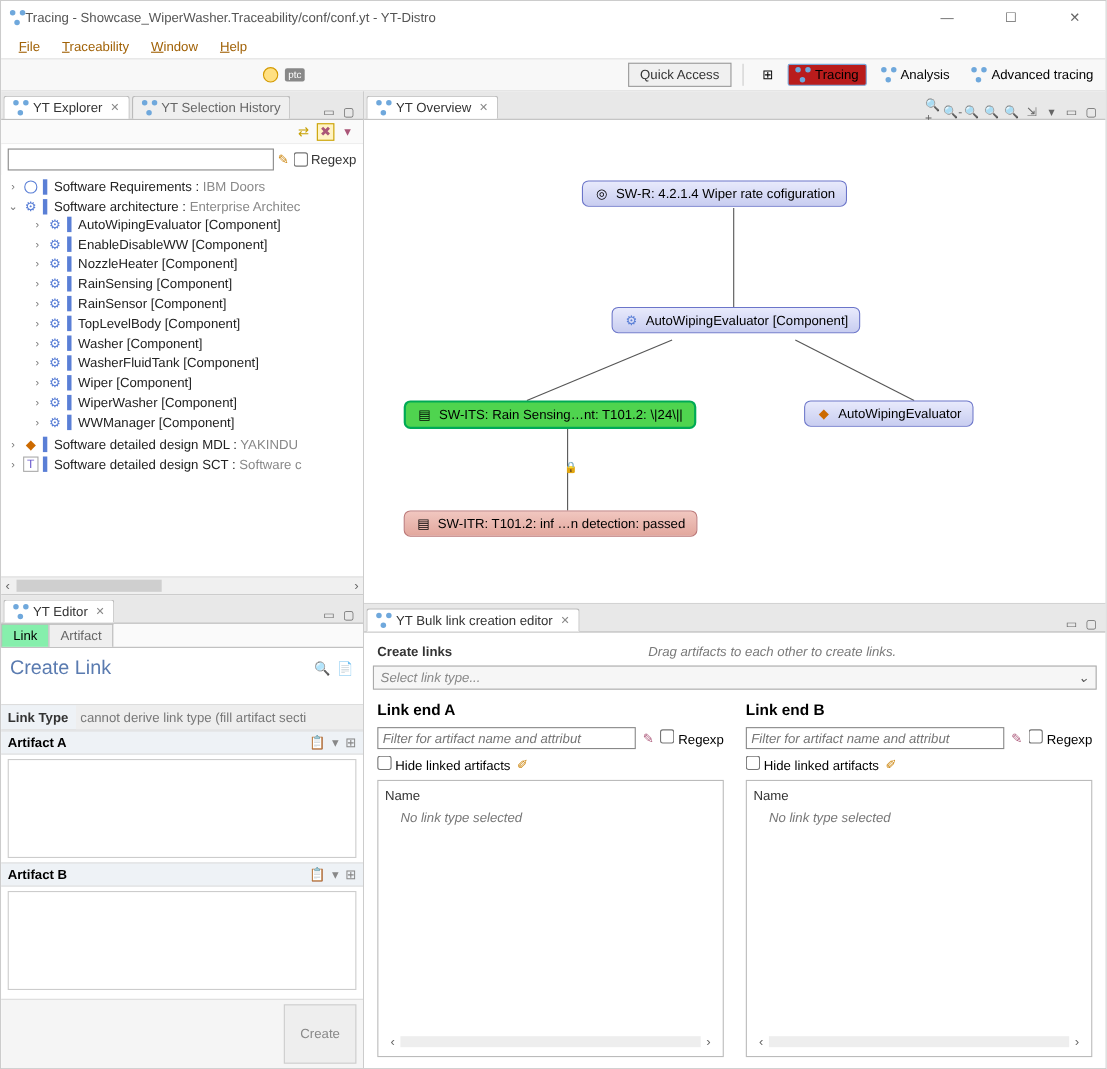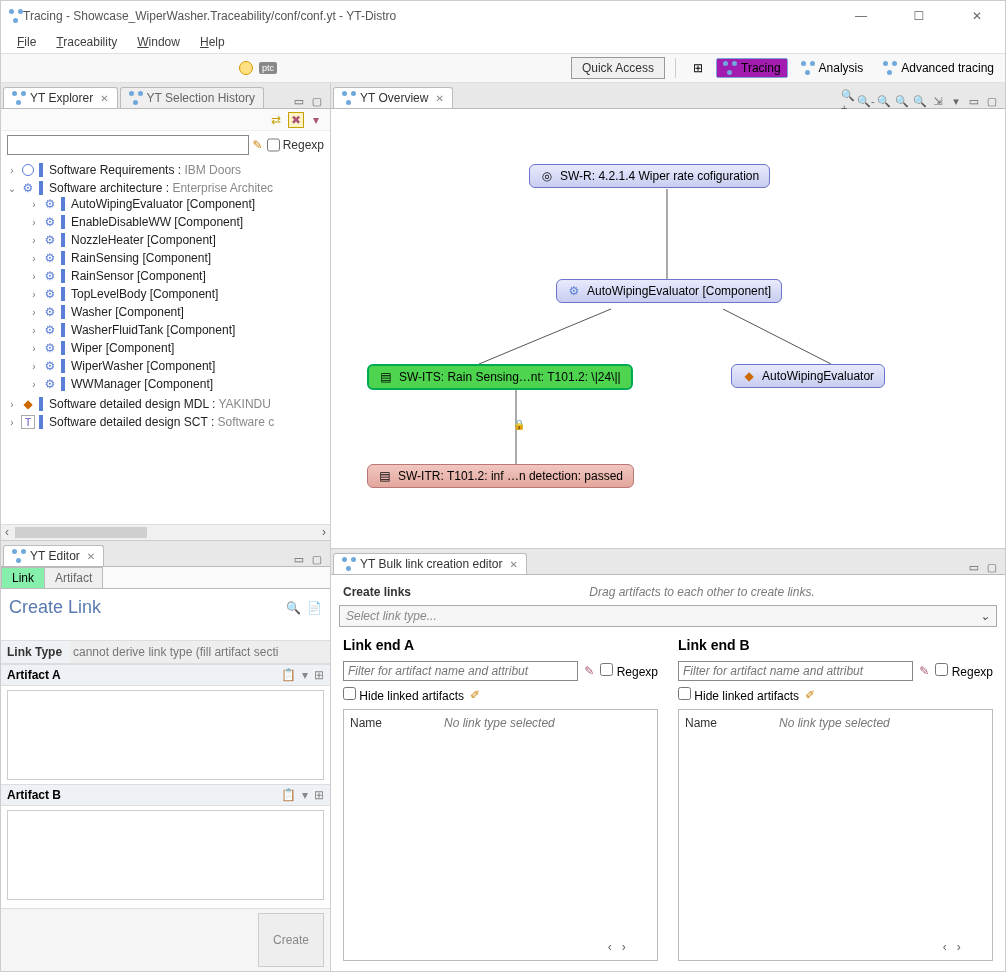--- a/index.html
+++ b/index.html
@@ -2,28 +2,28 @@
 <html><head>
 <meta charset="utf-8">
 <style>
 * { box-sizing: border-box; margin: 0; padding: 0; font-family: "Segoe UI", Tahoma, sans-serif; font-size: 12px; }
 body { width: 1006px; height: 972px; background: #fff; display: flex; flex-direction: column; overflow: hidden; border: 1px solid #ccc; }
 .titlebar { height: 30px; display: flex; align-items: center; padding: 0 8px; background: #fff; color: #444; }
 .titlebar .title { flex: 1; color: #555; }
 .titlebar .winbtns { display: flex; gap: 18px; }
 .titlebar .winbtn { width: 40px; height: 24px; display: flex; align-items: center; justify-content: center; color: #666; cursor: default; }
 .menubar { height: 22px; display: flex; align-items: center; padding: 2px 8px; gap: 4px; background: #fff; }
-.menubar .menuitem { padding: 2px 8px; color: #404040; }
+.menubar .menuitem { padding: 2px 8px; color: #a16207; }
 .menubar .menuitem .mn { text-decoration: underline; }
 .toolbar { height: 30px; border-top: 1px solid #e0e0e0; border-bottom: 1px solid #e0e0e0; display: flex; align-items: center; padding: 0 4px; gap: 6px; background: #f8f8f8; }
 .toolbar .spacer { flex: 1; }
 .toolbar .qa { border: 1px solid #999; padding: 3px 10px; background: #f0f0f0; color: #333; }
 .toolbar .sep { width: 1px; height: 20px; background: #ccc; margin: 0 4px; }
 .toolbar .persp { display: flex; align-items: center; gap: 4px; padding: 2px 6px; border: 1px solid transparent; }
-.toolbar .persp.active { border: 1px solid #7aa7d8; background: #a21caf; border-radius: 2px; }
+.toolbar .persp.active { border: 1px solid #7aa7d8; background: #b91c1c; border-radius: 2px; }
 .toolbar .badge { display:inline-block; background:#888; color:#fff; font-size:9px; padding:1px 3px; border-radius:2px;}
 .toolbar .circ-y { width:14px;height:14px;border-radius:50%;border:1px solid #d49a00;background:#ffe082;display:inline-block;}
 
 .workarea { flex: 1; display: flex; min-height: 0; }
 .leftcol { width: 330px; display: flex; flex-direction: column; border-right: 1px solid #ccc; }
 .rightcol { flex: 1; display: flex; flex-direction: column; min-width: 0; }
 
 .view-tabs { height: 26px; display: flex; align-items: flex-end; background: #e8e8e8; border-bottom: 1px solid #bbb; padding: 0 2px; gap: 2px; position:relative;}
 .view-tab { display: flex; align-items: center; gap: 4px; padding: 3px 8px; background: #fff; border: 1px solid #bbb; border-bottom: none; border-radius: 3px 3px 0 0; color: #333; }
 .view-tab.inactive { background: #efefef; color: #666; }
@@ -86,21 +86,21 @@
 .bulk-head .hint{ flex:1; text-align:center; color:#7a7a7a; font-style:italic;}
 .bulk-sel{ margin:0 8px 10px; border:1px solid #aaa; background:#f6f6f6; color:#888; font-style:italic; padding:3px 6px; display:flex;}
 .bulk-sel .dd{ margin-left:auto;color:#555;}
 .bulk-cols{ flex:1; display:flex; gap:20px; padding:0 12px 10px;}
 .bulk-col{ flex:1; display:flex; flex-direction:column;}
 .bulk-col h3{ font-size:14px; font-weight:bold; margin-bottom:8px;}
 .frow{ display:flex; align-items:center; gap:6px; margin-bottom:6px;}
 .frow input[type=text]{ flex:1; border:1px solid #888; padding:2px 4px; font-style:italic; color:#888;}
 .frow .ic{ color:#a57;}
 .cbrow{ display:flex; align-items:center; gap:6px; margin-bottom:6px;}
-.namebox{ flex:1; border:1px solid #bbb; background:#fff; padding:6px; display:flex; flex-direction:row;gap:48px;}
+.namebox{ flex:1; border:1px solid #bbb; background:#fff; padding:6px; display:flex; flex-direction:column;}
 .namebox .colh{ color:#333; margin-bottom:6px;}
 .namebox .msg{ color:#777; font-style:italic; padding-left:14px;}
 .namebox .hsb{ margin-top:auto; height:14px; display:flex; align-items:center;}
 .namebox .hsb .ar{ width:14px;text-align:center;color:#666;}
 .namebox .hsb .tr{ flex:1;height:10px;background:#eee;}
 
 .yt-logo { width:14px;height:14px;display:inline-block;position:relative;}
 .yt-logo::before,.yt-logo::after{content:"";position:absolute;width:5px;height:5px;border-radius:50%;background:#6fa8dc;}
 .yt-logo::before{left:0;top:0;}
 .yt-logo::after{right:0;top:0;}

